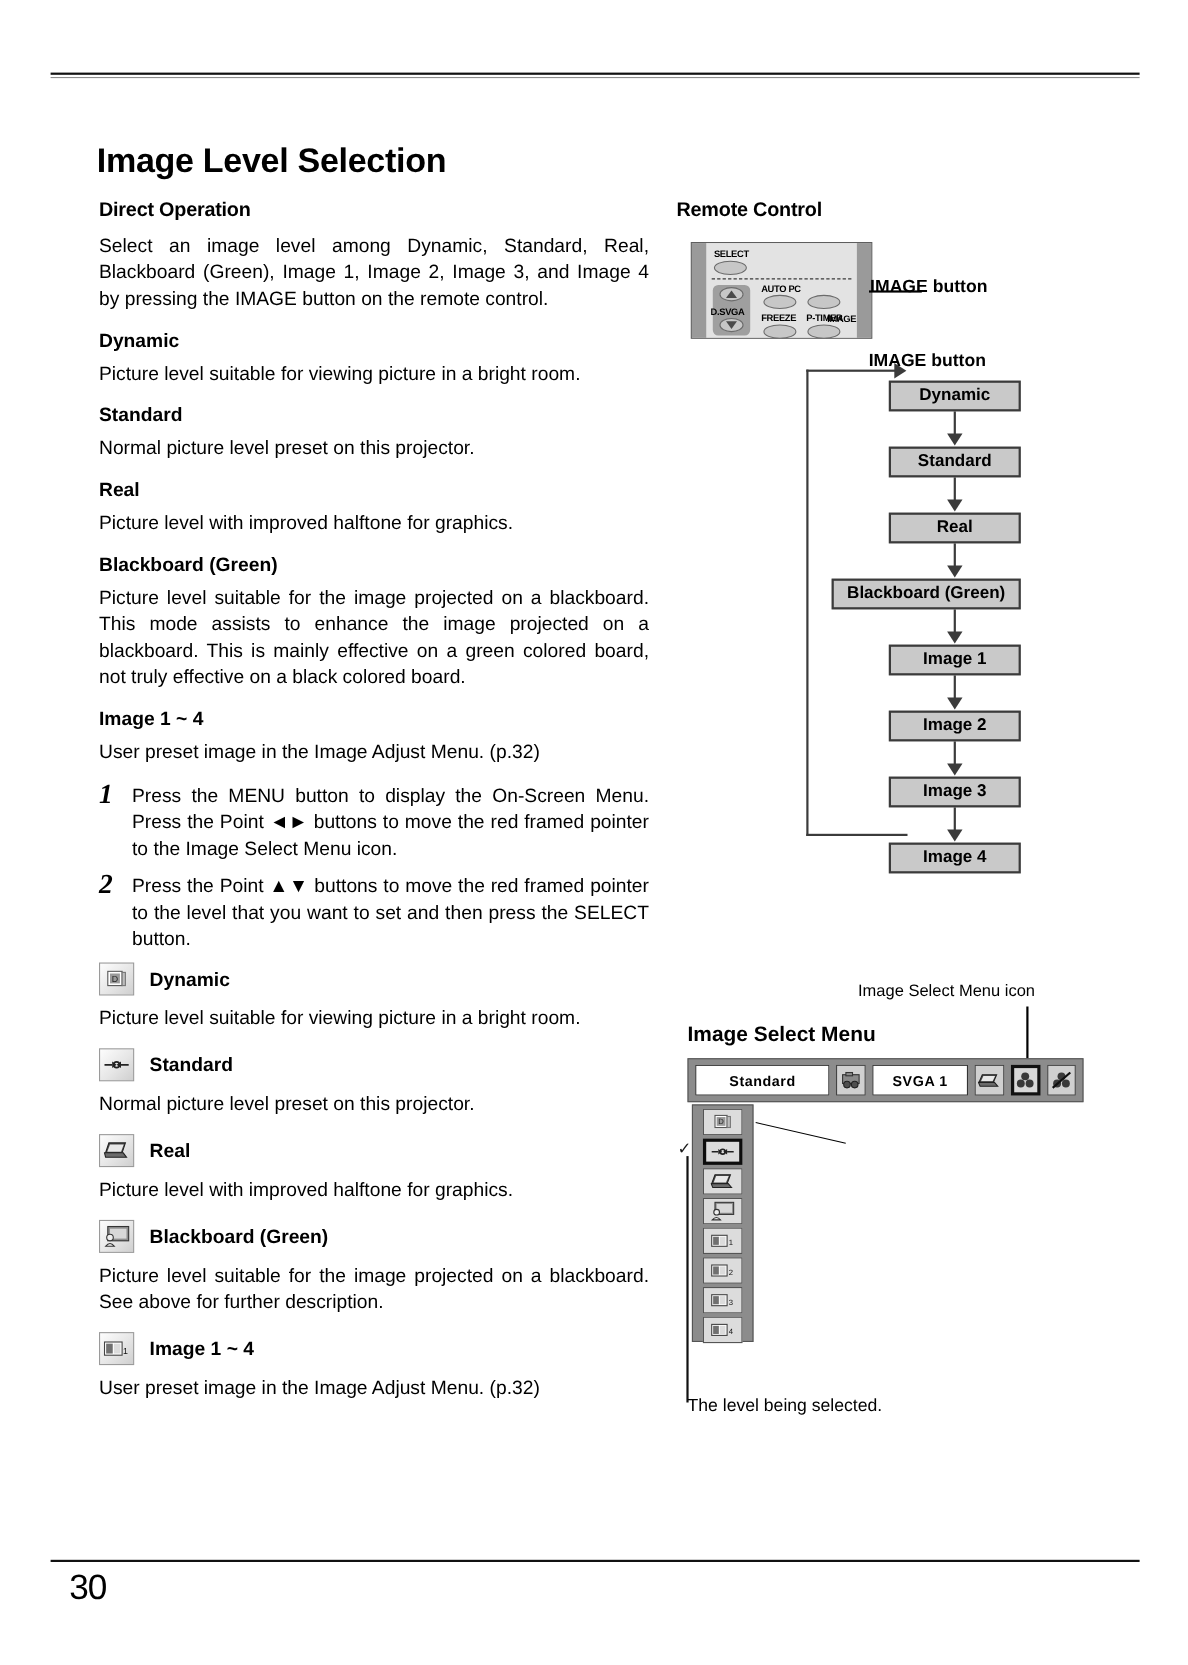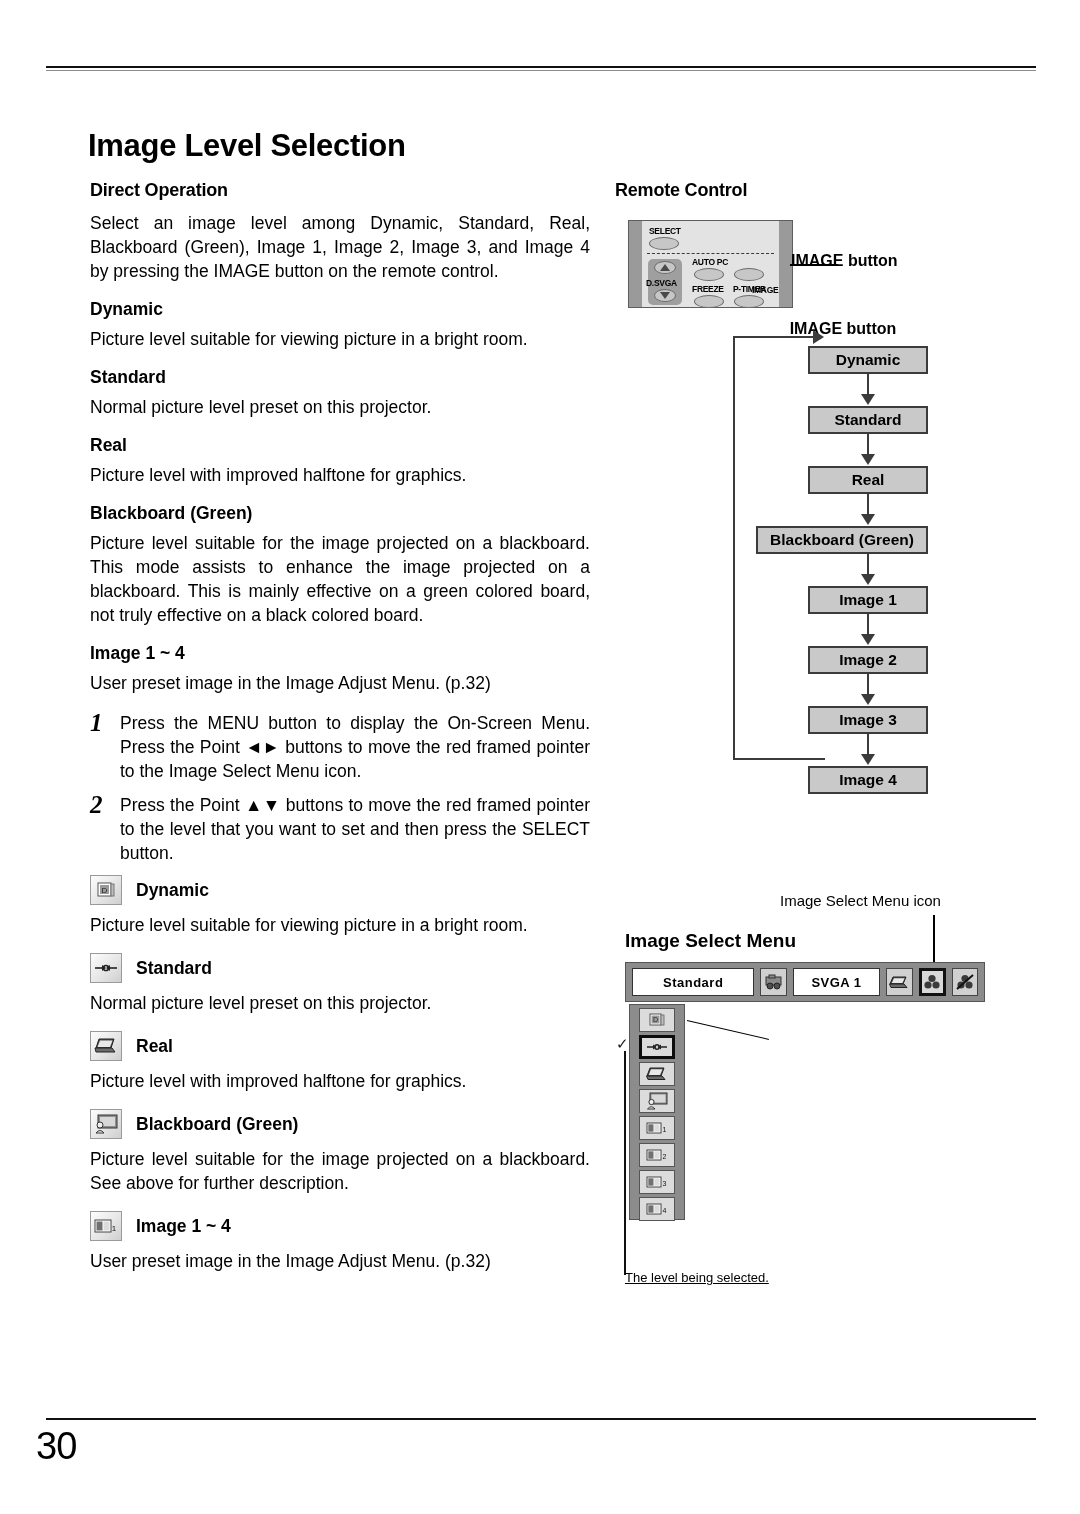--- a/index.html
+++ b/index.html
@@ -185,30 +185,30 @@
   #osd .leader-v { position:absolute; left:-6px; top:46px; width:1.5px; height:224px; background:#111; }
 
   #osd-arrow-line {
     position:absolute; left:62px; top:58px; width:84px; height:1px;
     background:#000; transform:rotate(13deg); transform-origin:left center;
   }
   #osd-note {
     position:absolute; left:150px; top:42px; font-size:15px; line-height:20px;
   }
   #osd-bottom-note {
-    position:absolute; left:10px; top:1090px; font-size:13px;text-decoration:underline;
+    position:absolute; left:10px; top:1090px; font-size:16px;
   }
 
   
   #footer-rule {
     position:absolute; left:46px; top:1418px; width:990px; border-top:2px solid #111;
   }
   #page-number {
-    position:absolute; left:36px; top:1425px;
-    font-size:38px; letter-spacing:-1px;
+    position:absolute; left:63px; top:1425px;
+    font-size:32px; letter-spacing:-1px;
   }
 </style>
 </head>
 <body>
 
 <div id="page-header">
   <div class="rule-double"></div>
   <div class="rule-double-2"></div>
 </div>
 

